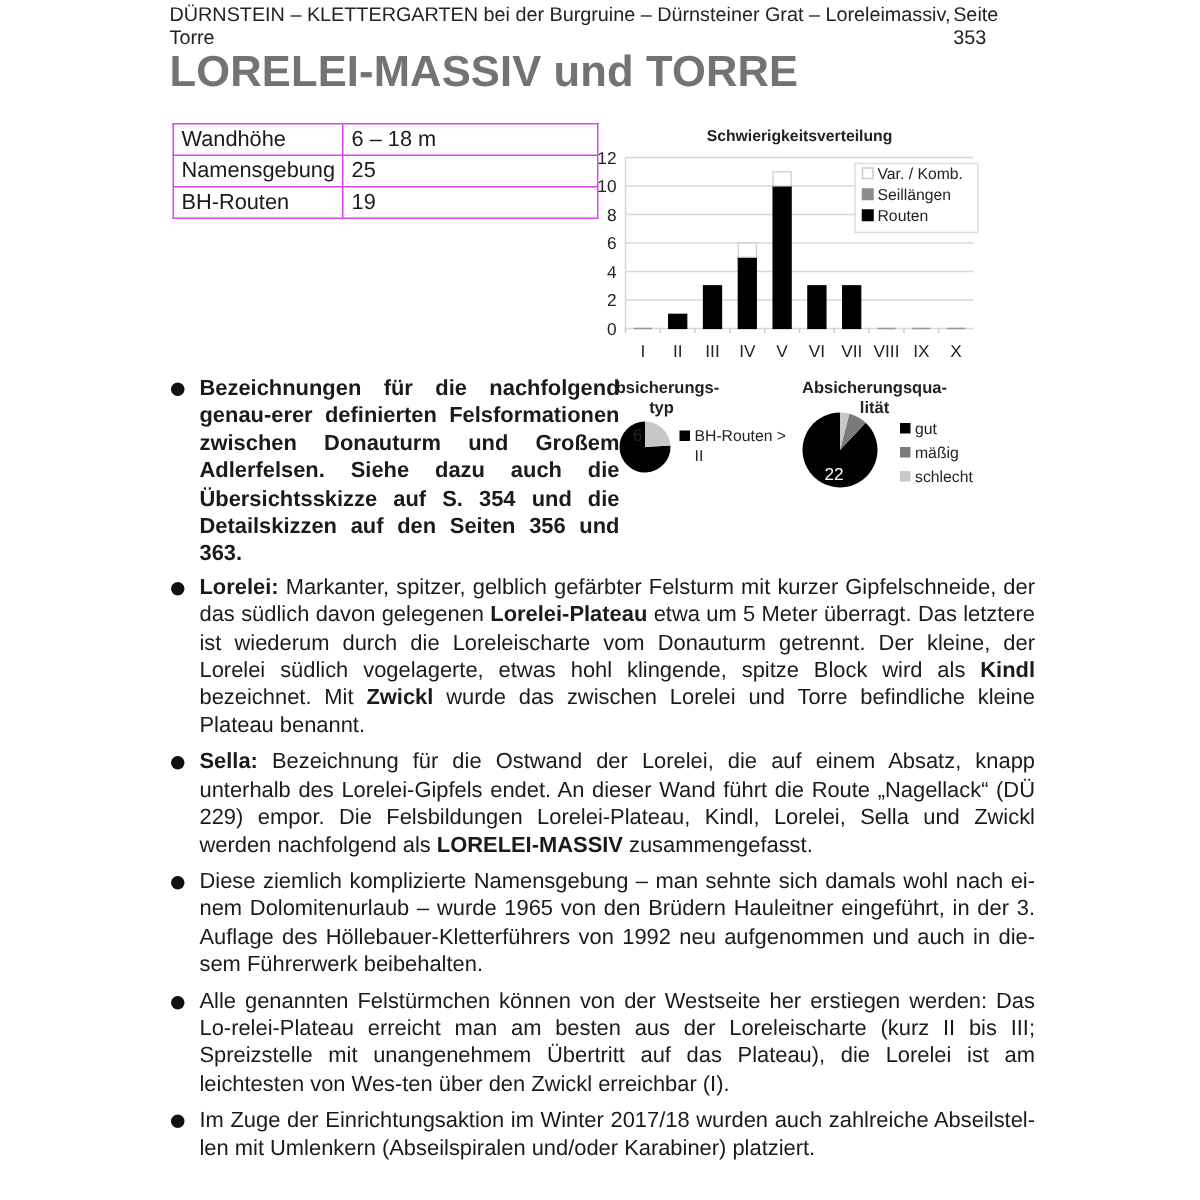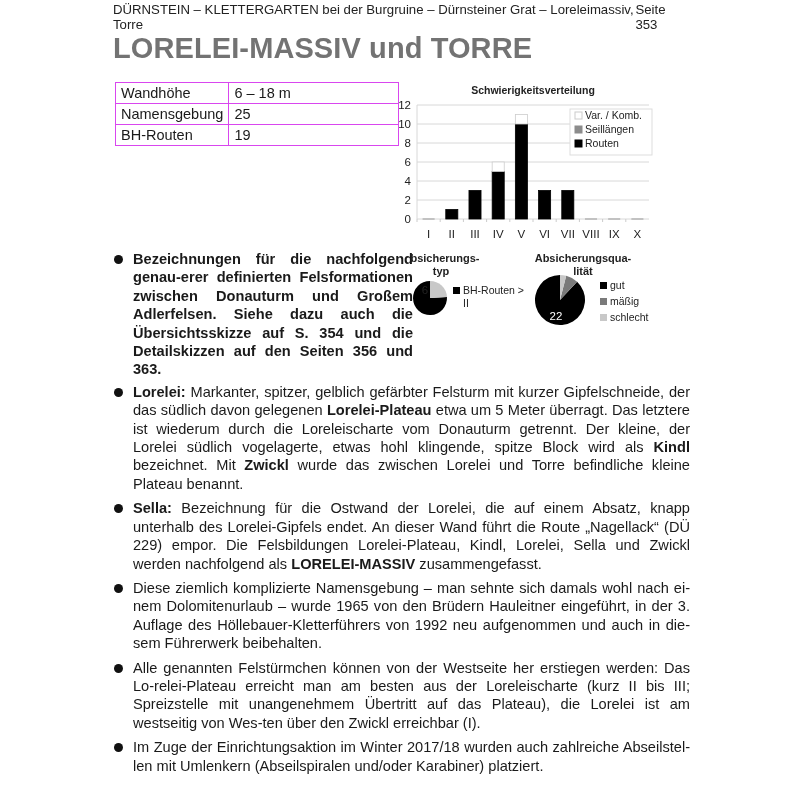--- a/index.html
+++ b/index.html
@@ -141,15 +141,15 @@
         <text x="200" y="69" font-size="10.5" fill="#222">schlecht</text>
       </g>
     </svg>
 </div>
 
 <ul class="bullets" id="bullets">
     <li class="b1"><span class="dot"></span><span>Bezeichnungen für die nachfolgend genau-erer definierten Felsformationen zwischen Donauturm und Großem Adlerfelsen. Siehe dazu auch die Übersichtsskizze auf S. 354 und die Detailskizzen auf den Seiten 356 und 363.</span></li>
     <li class="gap"><span class="dot"></span><b>Lorelei:</b><span> Markanter, spitzer, gelblich gefärbter Felsturm mit kurzer Gipfelschneide, der das südlich davon gelegenen </span><b>Lorelei-Plateau</b><span> etwa um 5 Meter überragt. Das letztere ist wiederum durch die Loreleischarte vom Donauturm getrennt. Der kleine, der Lorelei südlich vogelagerte, etwas hohl klingende, spitze Block wird als </span><b>Kindl</b><span> bezeichnet. Mit </span><b>Zwickl</b><span> wurde das zwischen Lorelei und Torre befindliche kleine Plateau benannt.</span></li>
     <li class="gap"><span class="dot"></span><b>Sella:</b><span> Bezeichnung für die Ostwand der Lorelei, die auf einem Absatz, knapp unterhalb des Lorelei-Gipfels endet. An dieser Wand führt die Route „Nagellack“ (DÜ 229) empor. Die Felsbildungen Lorelei-Plateau, Kindl, Lorelei, Sella und Zwickl werden nachfolgend als </span><b>LORELEI-MASSIV</b><span> zusammengefasst.</span></li>
     <li class="gap"><span class="dot"></span><span>Diese ziemlich komplizierte Namensgebung – man sehnte sich damals wohl nach ei-nem Dolomitenurlaub – wurde 1965 von den Brüdern Hauleitner eingeführt, in der 3. Auflage des Höllebauer-Kletterführers von 1992 neu aufgenommen und auch in die-sem Führerwerk beibehalten.</span></li>
-    <li class="gap"><span class="dot"></span><span>Alle genannten Felstürmchen können von der Westseite her erstiegen werden: Das Lo-relei-Plateau erreicht man am besten aus der Loreleischarte (kurz II bis III; Spreizstelle mit unangenehmem Übertritt auf das Plateau), die Lorelei ist am westseitig von Wes-ten über den Zwickl erreichbar (I).</span></li>
+    <li class="gap"><span class="dot"></span><span>Alle genannten Felstürmchen können von der Westseite her erstiegen werden: Das Lo-relei-Plateau erreicht man am besten aus der Loreleischarte (kurz II bis III; Spreizstelle mit unangenehmem Übertritt auf das Plateau), die Lorelei ist am leichtesten von Wes-ten über den Zwickl erreichbar (I).</span></li>
     <li class="gap"><span class="dot"></span><span>Im Zuge der Einrichtungsaktion im Winter 2017/18 wurden auch zahlreiche Abseilstel-len mit Umlenkern (Abseilspiralen und/oder Karabiner) platziert.</span></li>
   </ul>
 
 </body></html>

